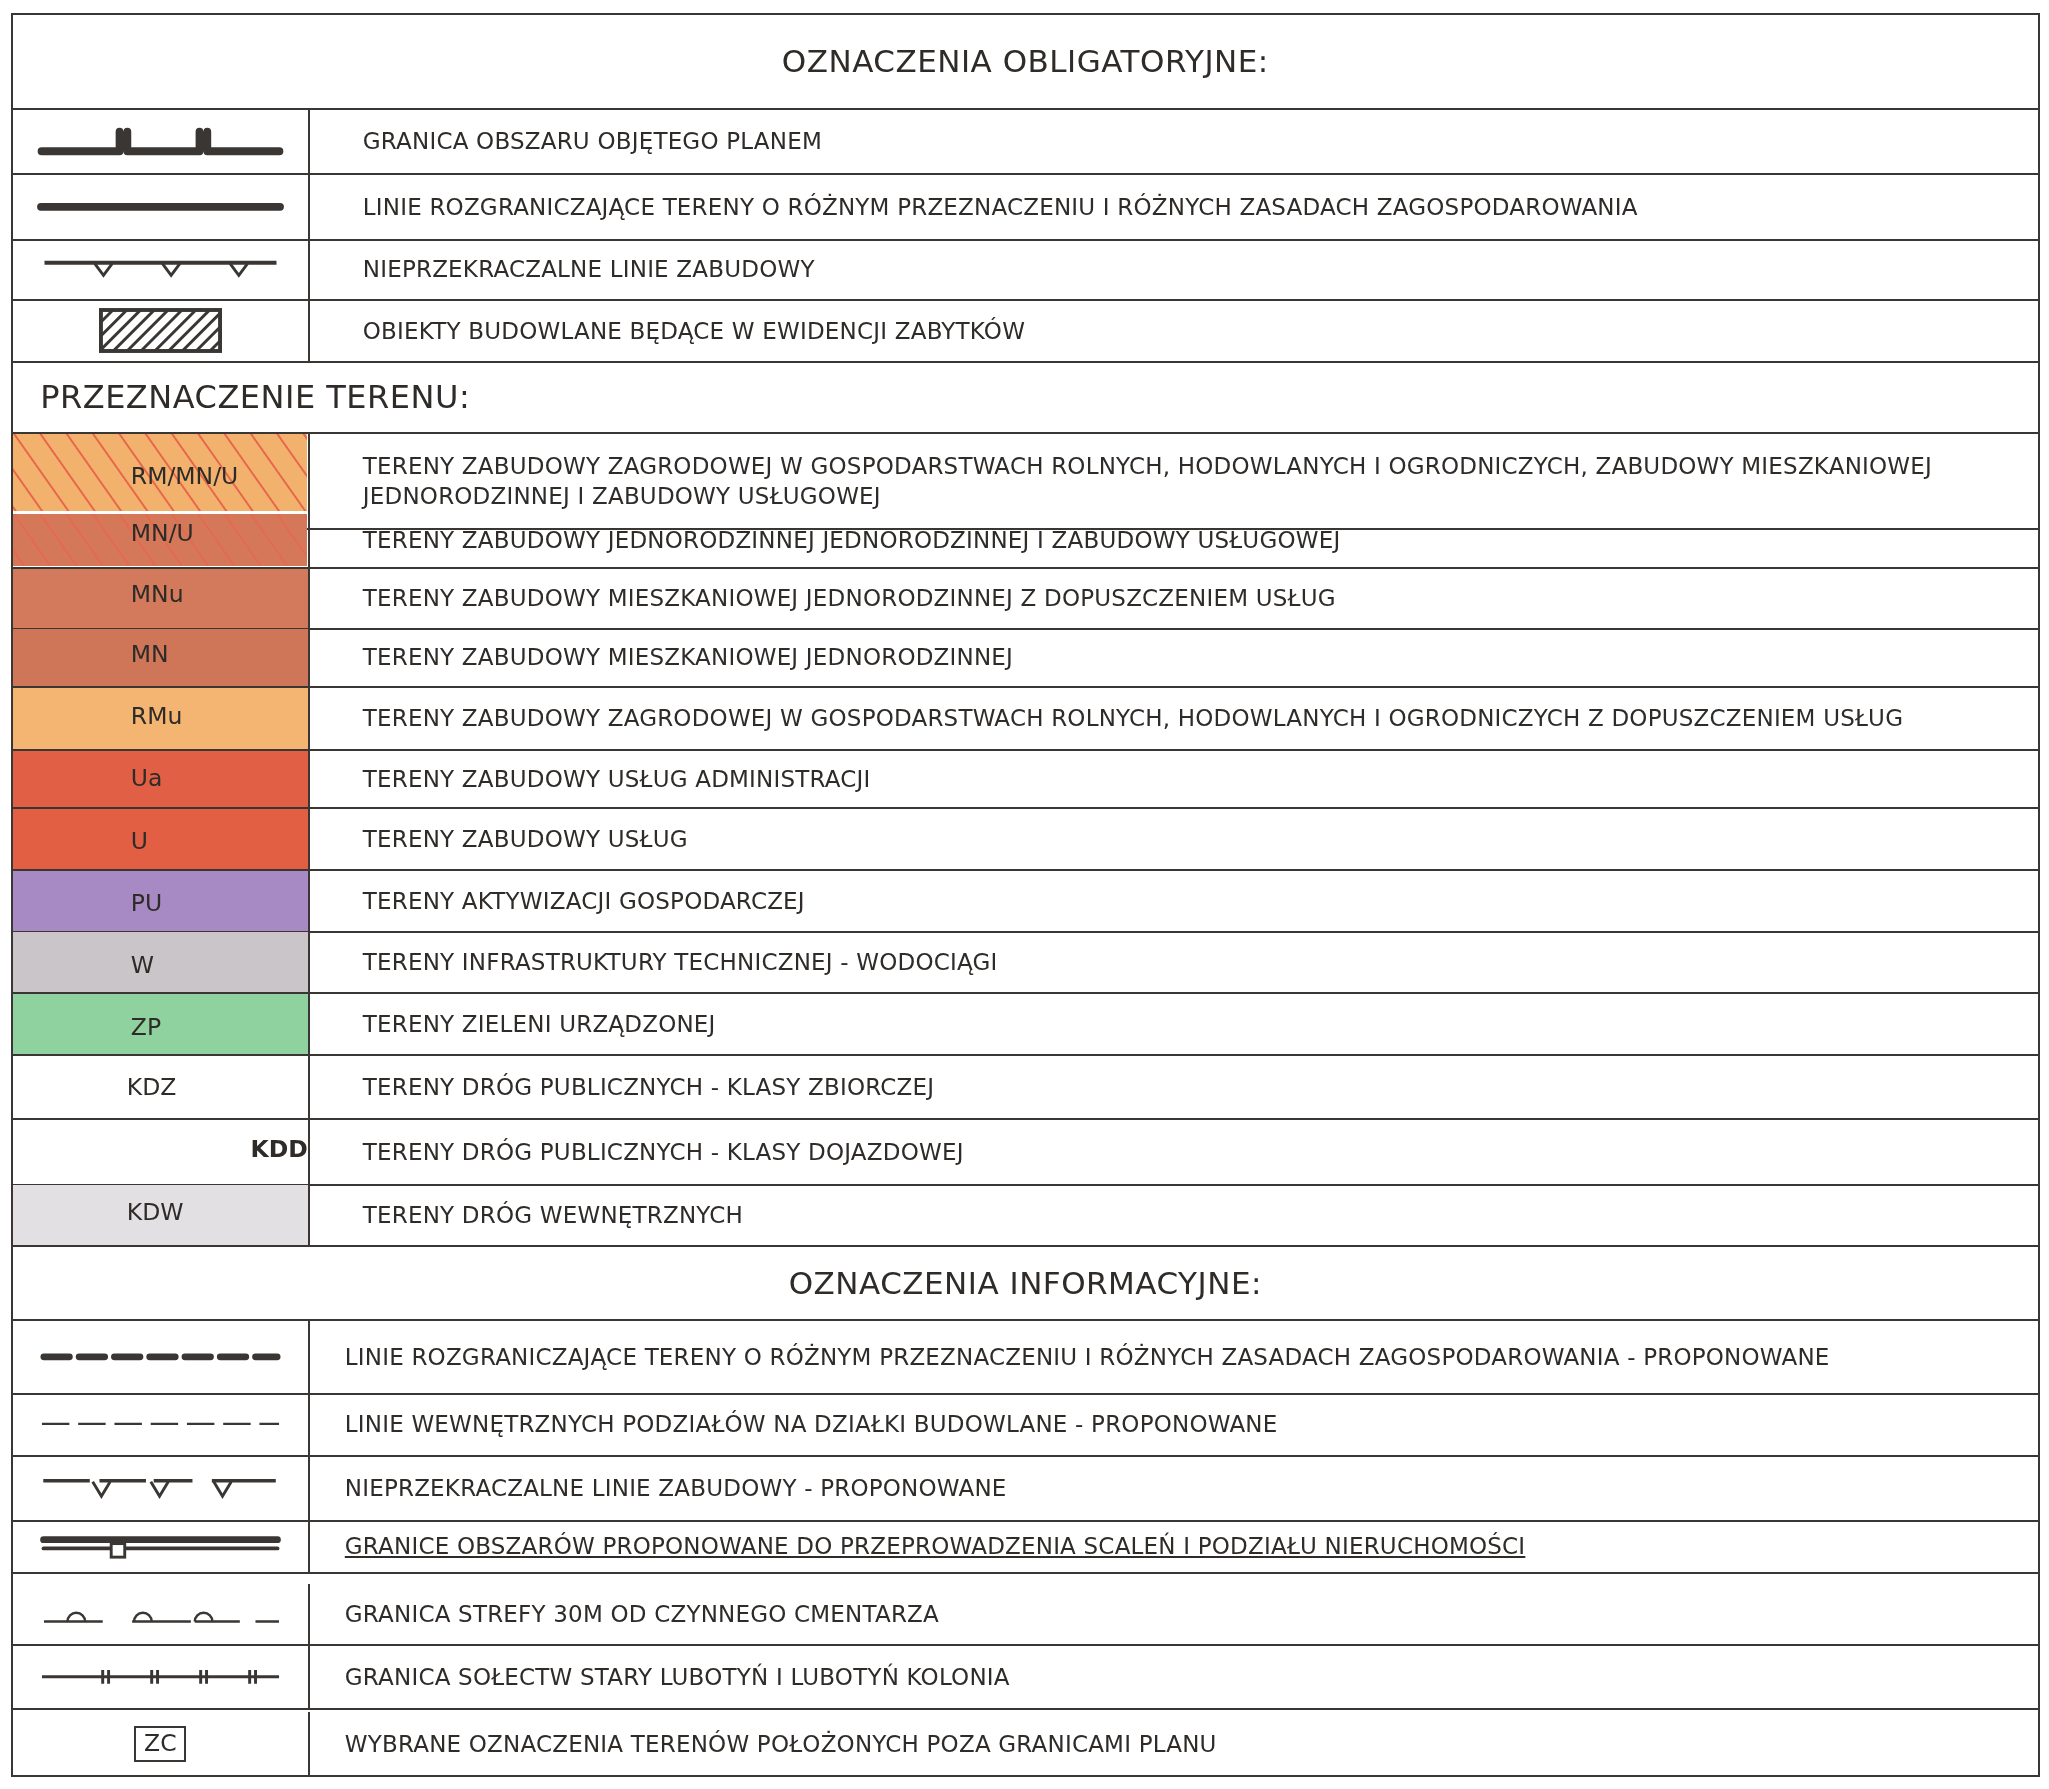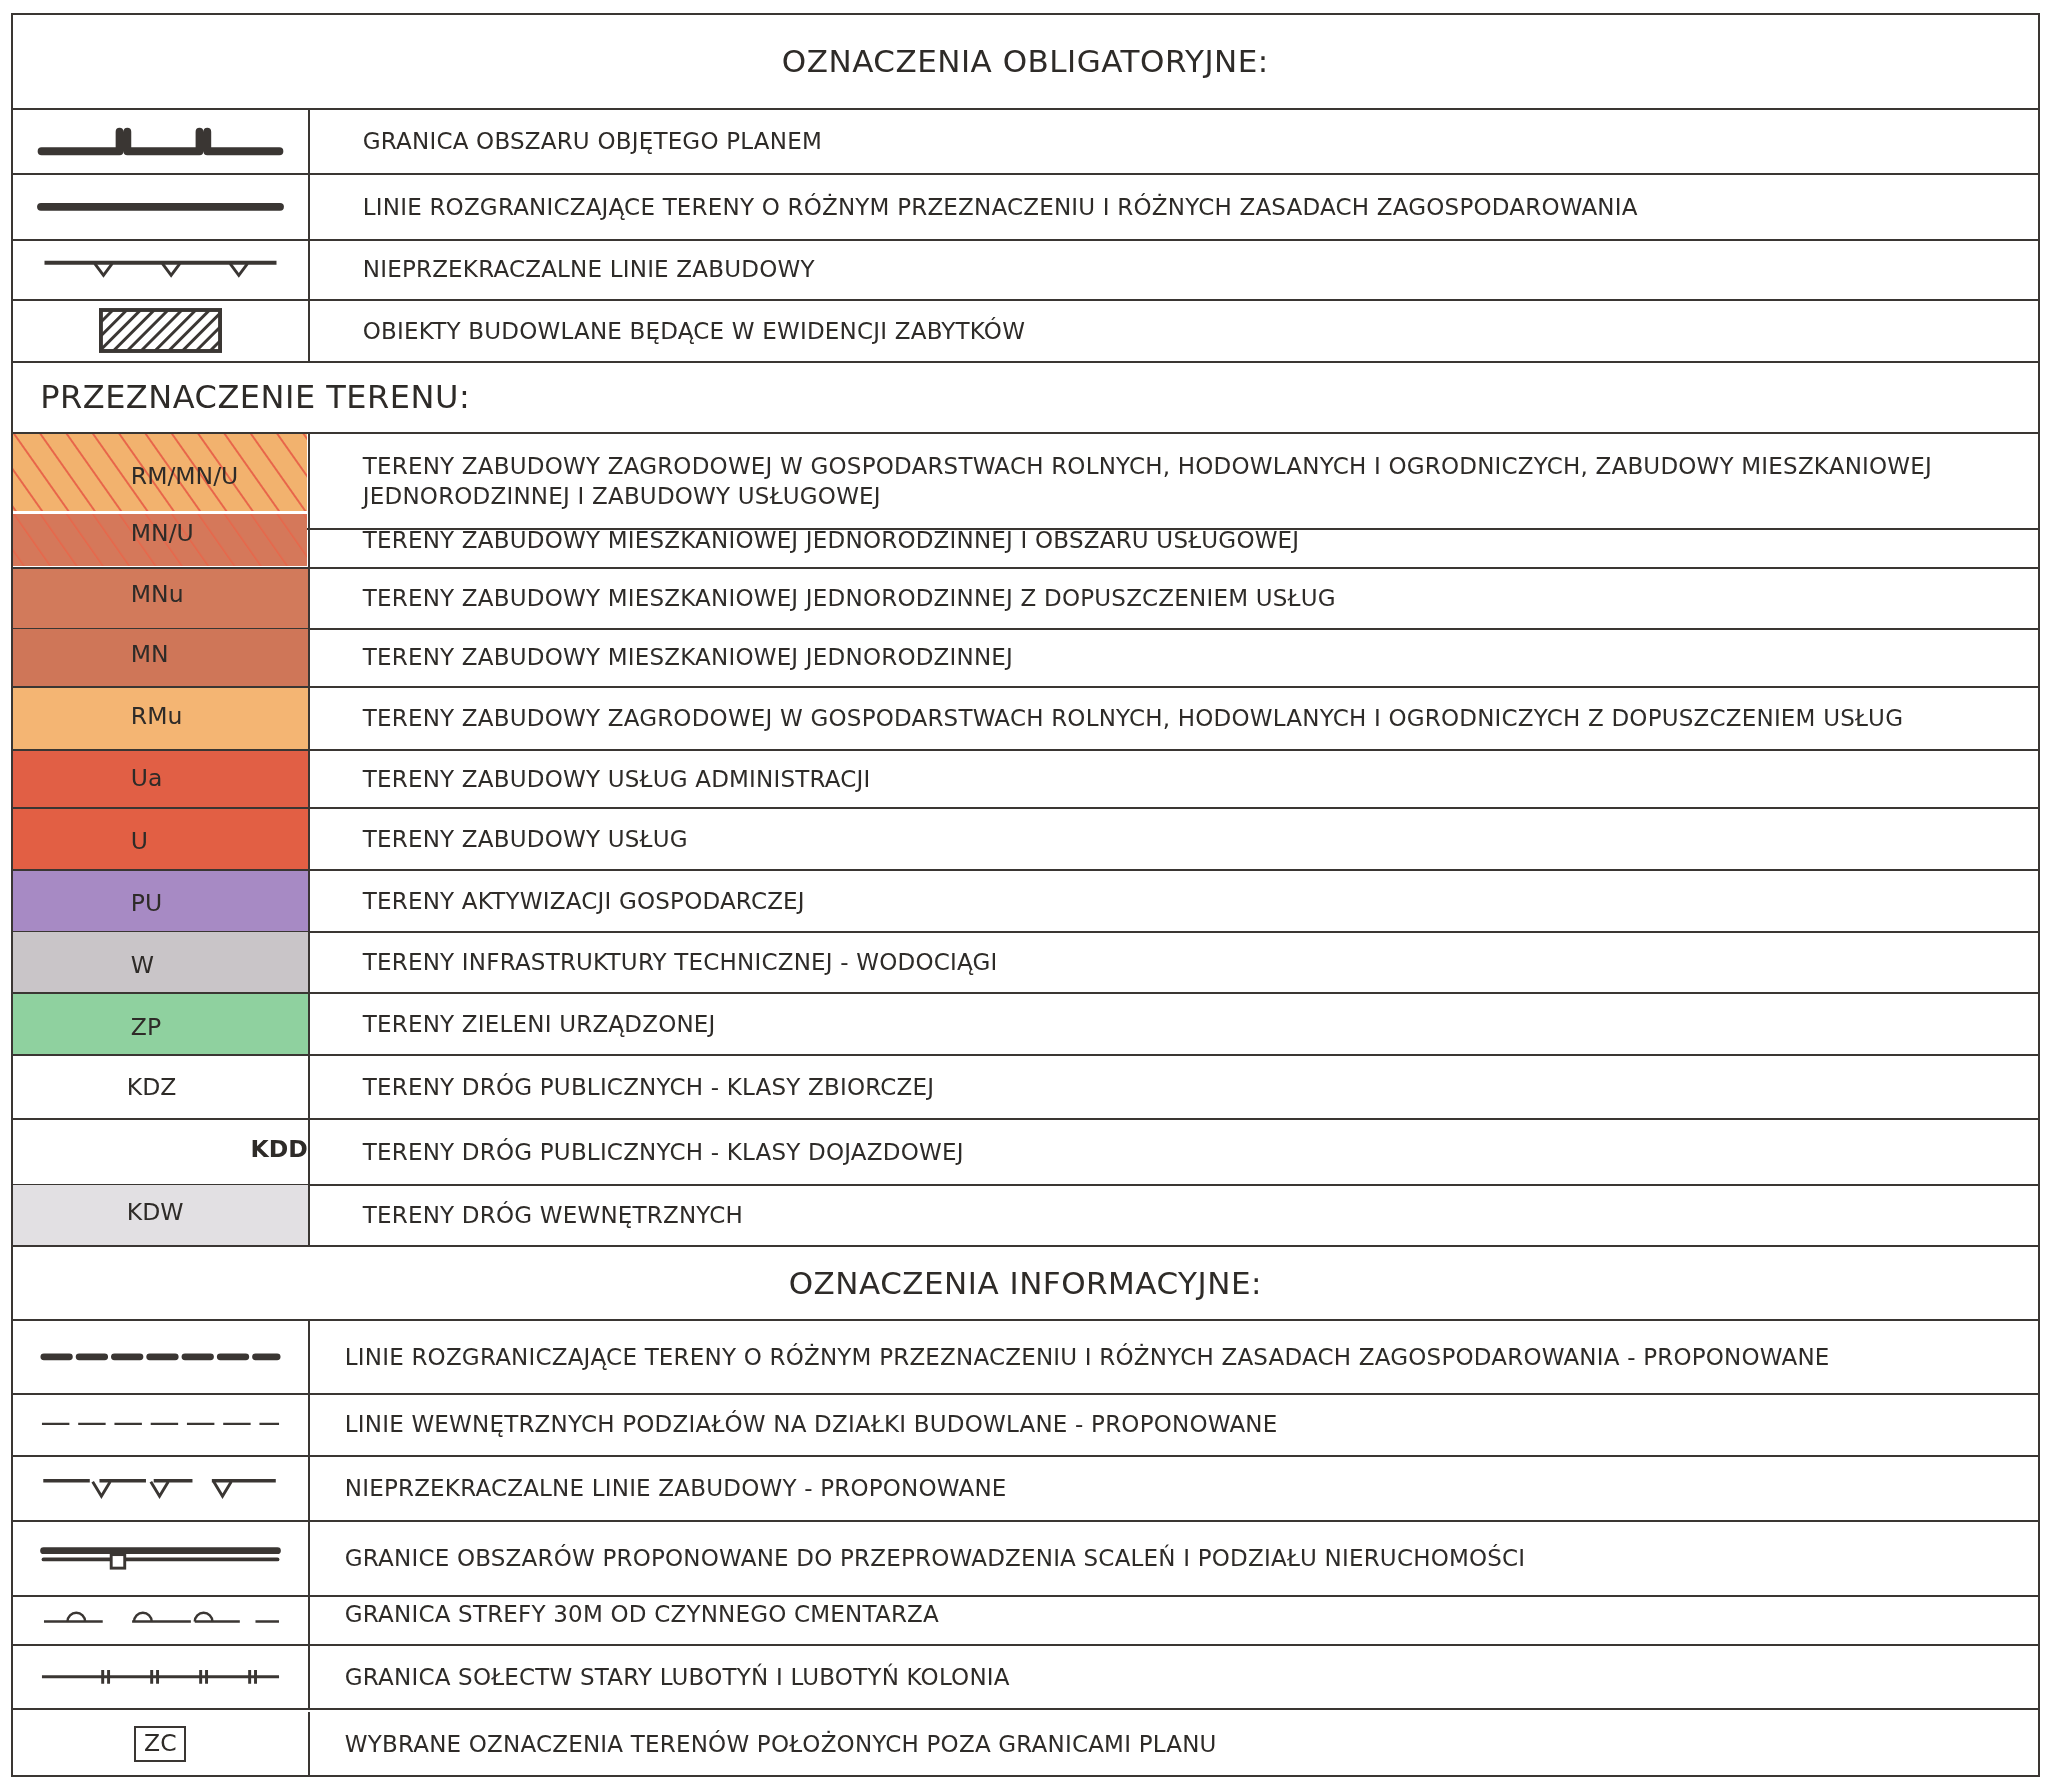--- a/index.html
+++ b/index.html
@@ -96,21 +96,21 @@
         <defs>
           <pattern id="hatchOrange2" patternUnits="userSpaceOnUse" width="22" height="22" patternTransform="rotate(-35)">
             <rect width="22" height="22" fill="#d5785a"></rect>
             <line x1="0" y1="0" x2="0" y2="22" stroke="#e8664a" stroke-width="3"></line>
           </pattern>
         </defs>
         <rect width="300" height="53" fill="url(#hatchOrange2)"></rect>
       </svg>
       <span class="code" style="margin-left:118px;margin-top:-13.7px;">MN/U</span>
     </div>
-    <div class="desc">TERENY ZABUDOWY MIESZKANIOWEJ JEDNORODZINNEJ I OBSZARU USŁUGOWEJ</div>
+    <div class="desc">TERENY ZABUDOWY JEDNORODZINNEJ JEDNORODZINNEJ I ZABUDOWY USŁUGOWEJ</div>
   </div>
 
   <div class="row" style="top:554px;height:61px;">
     <div class="sym" style="background:#d27a5b;justify-content:flex-start;">
       <span class="code" style="margin-left:118px;margin-top:-7.8px;">MNu</span>
     </div>
     <div class="desc">TERENY ZABUDOWY MIESZKANIOWEJ JEDNORODZINNEJ Z DOPUSZCZENIEM USŁUG</div>
   </div>
 
   <div class="row" style="top:614px;height:59px;">
@@ -209,21 +209,21 @@
     <div class="sym">
       <svg width="245" height="31" viewBox="0 0 250 32">
         <path d="M4 8 H52 M62 8 H110 M118 8 H158 M178 8 H244" stroke="#3a3633" stroke-width="3.5" fill="none"></path>
         <path d="M52 8 H62 M110 8 H118 M158 8 H178" stroke="#3a3633" stroke-width="0" fill="none"></path>
         <path d="M55 9 L64 24 L73 9 M115 9 L124 24 L133 9 M180 9 L189 24 L198 9" fill="none" stroke="#3a3633" stroke-width="3"></path>
       </svg>
     </div>
     <div class="desc info">NIEPRZEKRACZALNE LINIE ZABUDOWY - PROPONOWANE</div>
   </div>
 
-  <div class="row" style="top:1506px;height:76px;">
+  <div class="row" style="top:1506px;height:53px;text-decoration:underline;">
     <div class="sym">
       <svg width="245" height="29" viewBox="0 0 250 30">
         <line x1="4" y1="8" x2="246" y2="8" stroke="#3a3633" stroke-width="7" stroke-linecap="round"></line>
         <line x1="4" y1="17" x2="246" y2="17" stroke="#3a3633" stroke-width="4" stroke-linecap="round"></line>
         <rect x="74" y="12" width="14" height="14" fill="#ffffff" stroke="#3a3633" stroke-width="3"></rect>
       </svg>
     </div>
     <div class="desc info">GRANICE OBSZARÓW PROPONOWANE DO PRZEPROWADZENIA SCALEŃ I PODZIAŁU NIERUCHOMOŚCI</div>
   </div>
 

